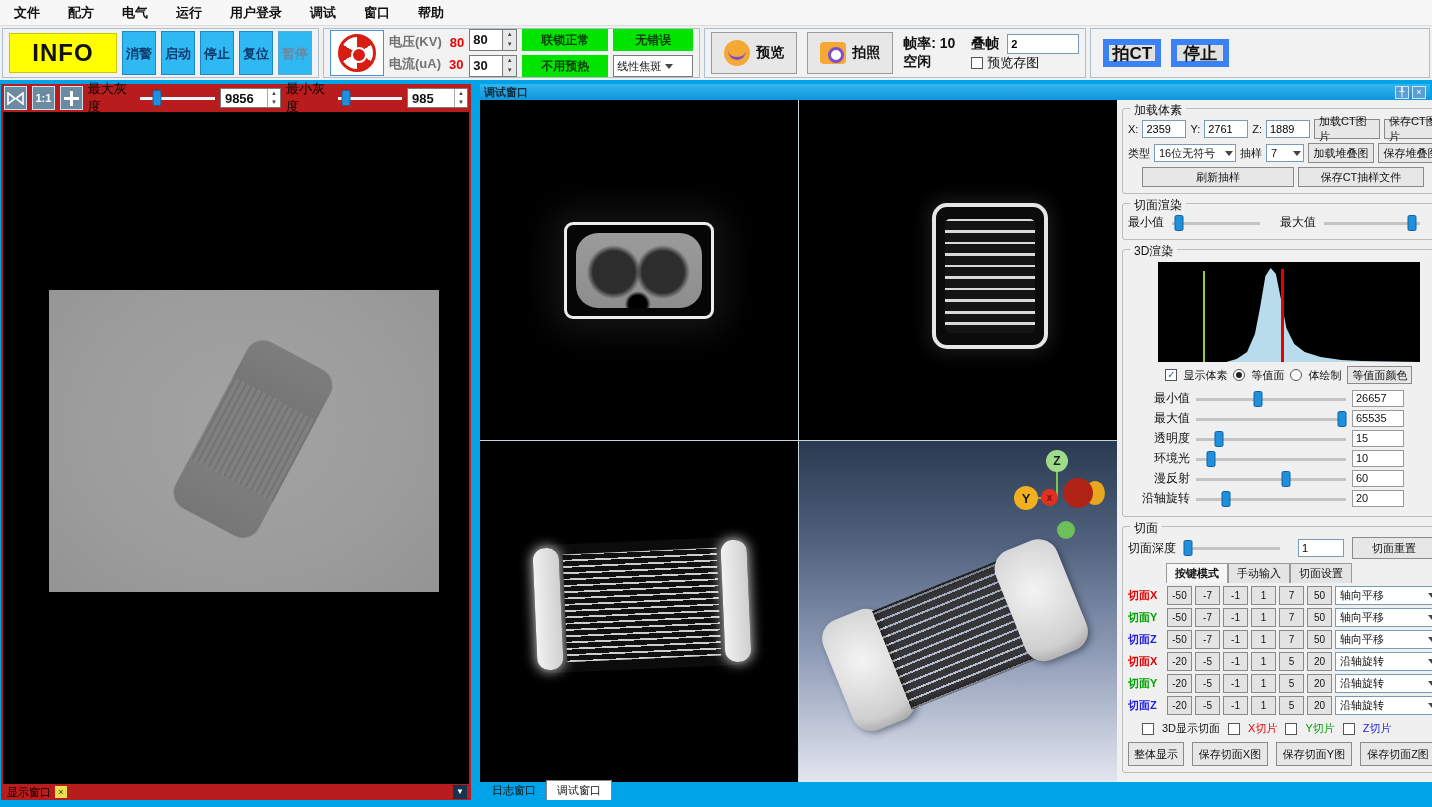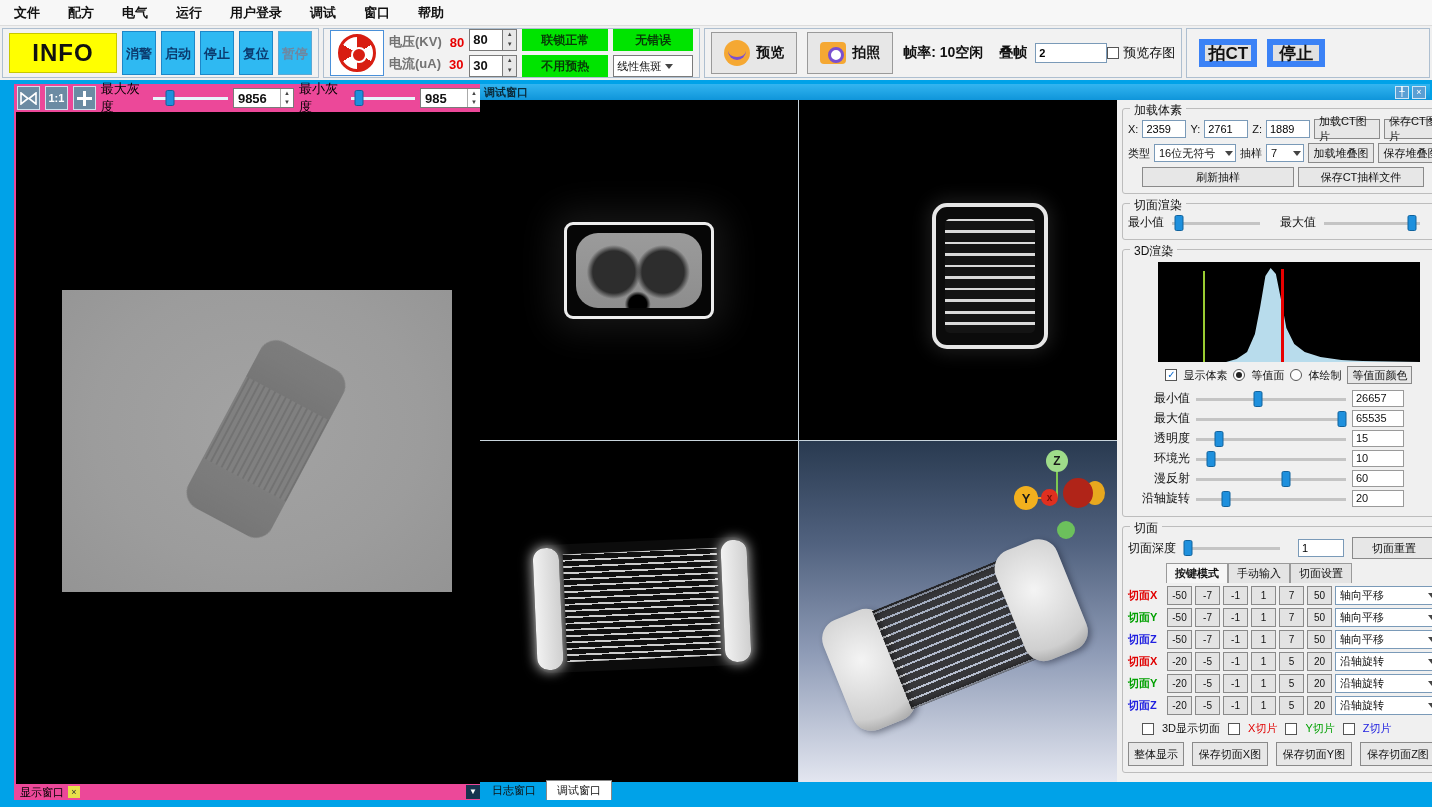--- a/index.html
+++ b/index.html
@@ -36,33 +36,33 @@
   .spin .arrows { width:14px; border:1px solid #7a7a7a; border-left:none; display:flex; flex-direction:column; }
   .spin .arrows span { flex:1; font-size:6px; line-height:9px; text-align:center; color:#444; background:#e8e8e8; cursor:pointer; }
   .statbox { height:22px; display:flex; align-items:center; justify-content:center;
     background:#00e400; font-weight:bold; font-size:12px; color:#063; color:#073a07; padding:0 6px; }
   .selbox { height:22px; background:#fff; border:1px solid #7a7a7a; display:flex; align-items:center; font-size:11px; padding:0 3px; gap:4px; cursor:pointer; }
   .chev { width:0; height:0; border:4px solid transparent; border-top:5px solid #444; margin-top:4px; }
   .bigbtn { height:42px; background:#e7e7e7; border:1px solid #9a9a9a; display:flex; align-items:center; gap:6px;
     font-weight:bold; font-size:14px; padding:0 12px; cursor:pointer; }
   .stdbtn { background:#e1e1e1; border:6px solid #3b82f6; font-weight:bold; font-size:17px;
     display:flex; align-items:center; justify-content:center; cursor:pointer; }
-  .fr-col { display:flex; flex-direction:row; gap:0; font-weight:bold; font-size:14px; }
+  .fr-col { display:flex; flex-direction:column; gap:0; font-weight:bold; font-size:14px; }
   .cbline { display:flex; align-items:center; gap:4px; font-size:13px; font-weight:normal; }
   .cb { width:12px; height:12px; background:#fff; border:1px solid #555; display:inline-flex; align-items:center; justify-content:center;
     font-size:10px; line-height:10px; color:#0a6ad0; }
   
   .eye-ic { width:26px; height:26px; border-radius:50%; background:#f5a833; position:relative; }
   .eye-ic::after { content:""; position:absolute; left:4px; top:8px; width:18px; height:9px;
     border-bottom:3px solid #7a4fd0; border-radius:0 0 10px 10px; }
   .cam-ic { width:26px; height:22px; background:#f5a833; border-radius:4px; position:relative; }
   .cam-ic::after { content:""; position:absolute; left:8px; top:5px; width:10px; height:10px;
     border:3px solid #7a4fd0; border-radius:50%; background:#fff; }
   
-  .left-panel { position:absolute; left:14px; top:84px; width:470px; height:716px; background:#ec4899; }
+  .left-panel { position:absolute; left:1px; top:84px; width:470px; height:716px; background:#b91c1c; }
   .lp-toolbar { position:absolute; left:0; top:0; right:0; height:28px; display:flex; align-items:center; gap:5px; padding:0 3px; }
   .tool-ic { width:25px; height:24px; background:#6b8ba3; border:1px solid #cfe0ec; color:#fff;
     display:flex; align-items:center; justify-content:center; font-weight:bold; font-size:11px; cursor:pointer; position:relative; }
   .cross { position:relative; width:15px; height:15px; }
   .cross::before { content:""; position:absolute; left:0; top:6px; width:15px; height:3px; background:#fff; }
   .cross::after { content:""; position:absolute; left:6px; top:0; width:3px; height:15px; background:#fff; }
   .lp-label { font-weight:normal; font-size:13px; color:#000; }
   .vslider { position:relative; height:16px; }
   .vslider .track { position:absolute; left:0; right:0; top:7px; height:3px; background:#e8f4fb; }
   .vslider .thumb { position:absolute; top:0; width:9px; height:16px; background:#1e90dd; border:1px solid #10629c;

